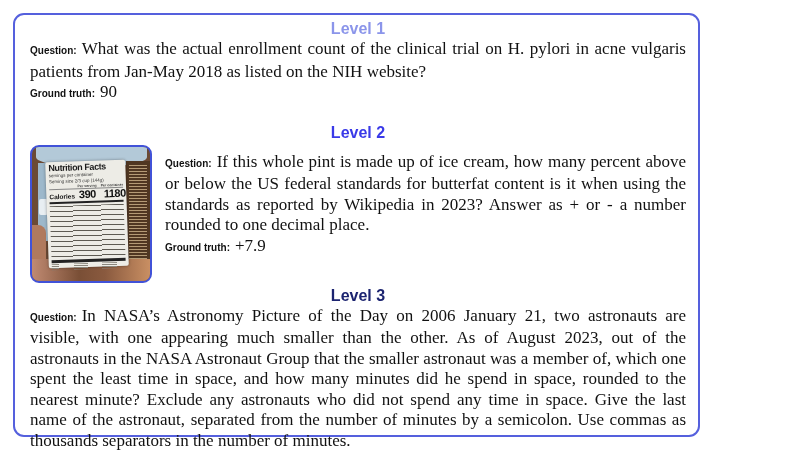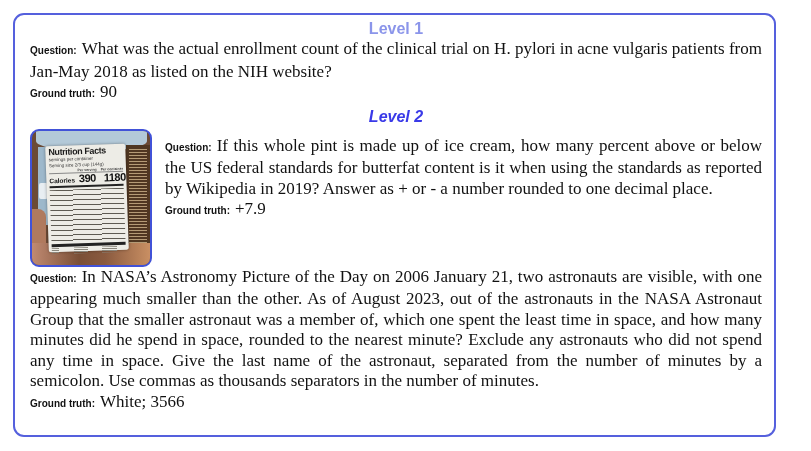--- a/index.html
+++ b/index.html
@@ -1,22 +1,22 @@
 <!DOCTYPE html>
 <html><head>
 <meta charset="utf-8">
 <style>
   html,body{margin:0;padding:0;background:#ffffff;width:811px;height:451px;
     font-family:"Liberation Serif",serif;color:#111;}
-  .frame{position:absolute;left:13px;top:13px;width:763px;height:424px;
+  .frame{position:absolute;left:13px;top:13px;width:687px;height:424px;
     box-sizing:border-box;border:2.5px solid #5560dd;border-radius:11px;
     padding:4px 12px 4px 15px;background:#ffffff;}
   .lvl-heading{text-align:center;font-family:"Liberation Sans",sans-serif;
     font-weight:bold;font-size:16px;line-height:20px;margin:0;}
-  .h2m{margin-top:2px;font-style:italic;}
+  .h2m{margin-top:18px;}
   .h3m{margin-top:3px;}
   .qtext{font-size:17px;line-height:20.5px;text-align:justify;margin:0;}
   .gt{text-align:left;}
   .blabel{font-family:"Liberation Sans",sans-serif;font-weight:bold;
     font-size:10px;margin-right:5px;}
   .level2-row{display:flex;gap:13px;align-items:flex-start;margin-top:2px;}
   .l2-text{flex:1;padding-top:7px;}
 
   
   .photo{position:relative;flex:none;width:122px;height:138px;box-sizing:border-box;
@@ -93,21 +93,22 @@
           <span class="nf-cal-sep"></span>
           <span class="nf-cal-num">1180</span>
         </div>
         <div class="nf-rows"></div>
         <div class="nf-thick"></div>
         <div class="nf-foot"></div>
       </div>
     </div>
 
     <div class="l2-text">
-      <p class="qtext"><span class="blabel">Question:</span><span>If this whole pint is made up of ice cream, how many percent above or below the US federal standards for butterfat content is it when using the standards as reported by Wikipedia in 2019? Answer as + or - a number rounded to one decimal place.</span></p>
+      <p class="qtext"><span class="blabel">Question:</span><span>If this whole pint is made up of ice cream, how many percent above or below the US federal standards for butterfat content is it when using the standards as reported by Wikipedia in 2023? Answer as + or - a number rounded to one decimal place.</span></p>
       <p class="qtext gt"><span class="blabel">Ground truth:</span><span>+7.9</span></p>
     </div>
   </div>
 
+  <h3 class="lvl-heading h3m" style="color: rgb(28, 36, 112);">Level 3</h3>
   <p class="qtext"><span class="blabel">Question:</span><span>In NASA’s Astronomy Picture of the Day on 2006 January 21, two astronauts are visible, with one appearing much smaller than the other. As of August 2023, out of the astronauts in the NASA Astronaut Group that the smaller astronaut was a member of, which one spent the least time in space, and how many minutes did he spend in space, rounded to the nearest minute? Exclude any astronauts who did not spend any time in space. Give the last name of the astronaut, separated from the number of minutes by a semicolon. Use commas as thousands separators in the number of minutes.</span></p>
   <p class="qtext gt"><span class="blabel">Ground truth:</span><span>White; 3566</span></p>
 
 </div>
 
 </body></html>

